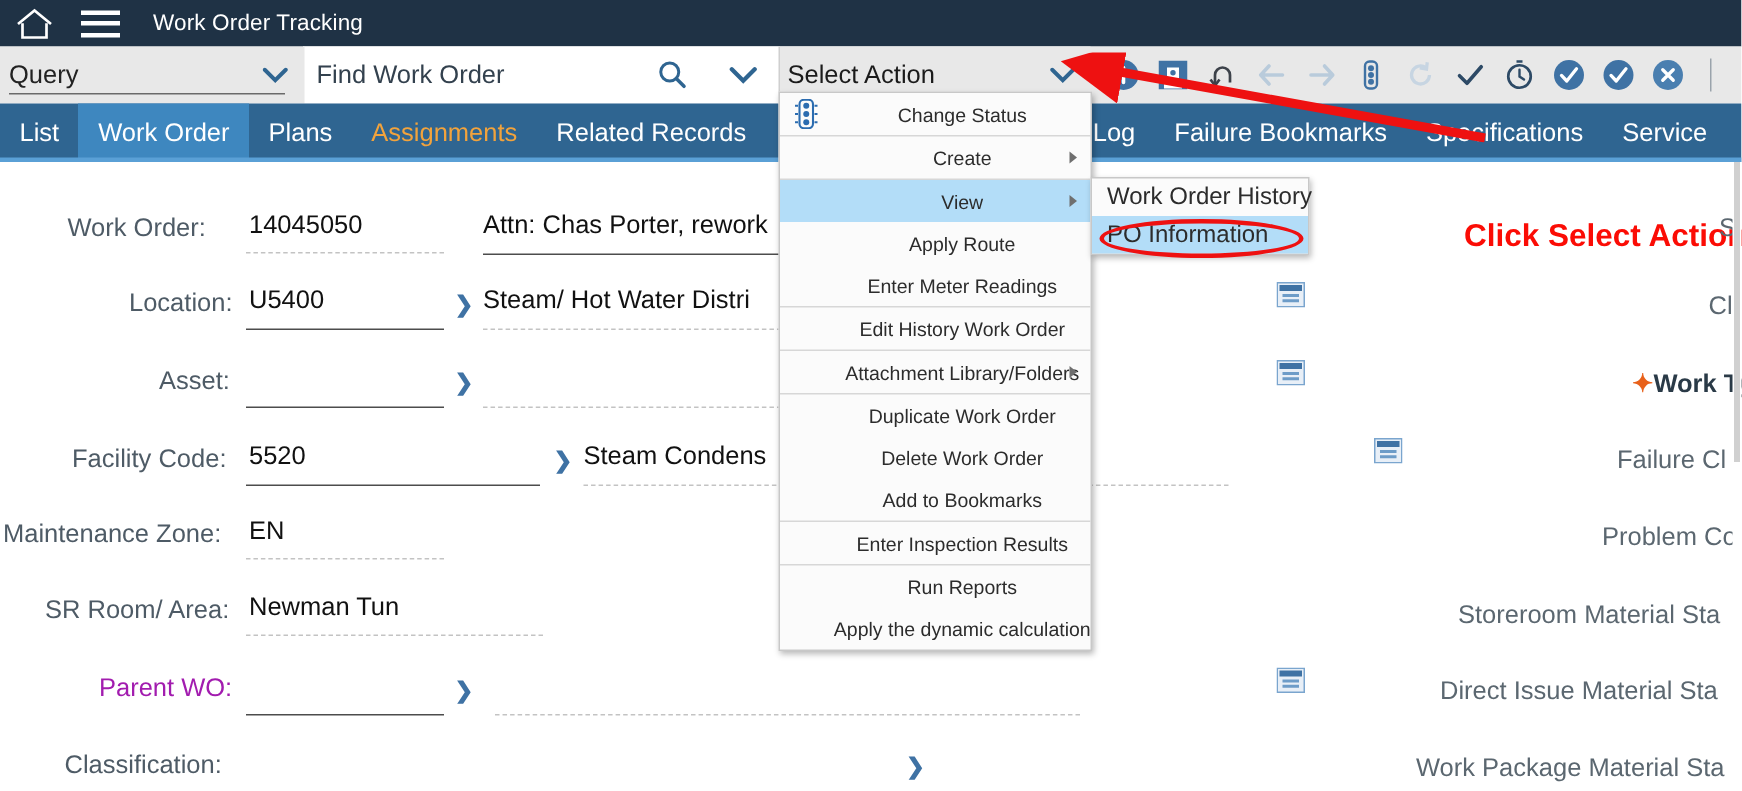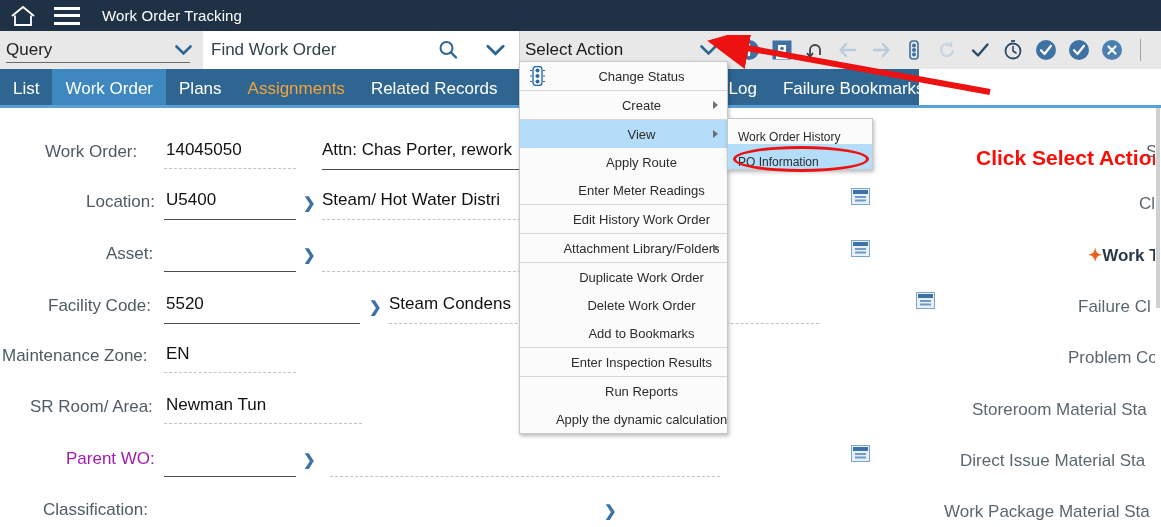--- a/index.html
+++ b/index.html
@@ -59,21 +59,21 @@
     background:#e8e8e8;
   }
   .selact .stext { font-size:17px; color:#1b1b1b; }
   .selact .sunderline { position:absolute; left:5px; right:4px; bottom:5px; height:1px; background:#7c7c7c; }
   .toolbar-icons { flex:1; display:flex; align-items:center; gap:11px; padding-left:11px; }
   .ticon { width:22px; height:22px; display:block; }
   .tb-sep { width:1px; height:22px; background:#9aa3ab; margin-left:6px; }
 
   
   .tabstrip {
-    position:absolute; left:0; top:69px; width:919px; height:39px;
+    position:absolute; left:0; top:69px; width:1161px; height:39px;
     background:#2f6591;
     display:flex; align-items:stretch;
     font-size:17px;
   }
   .tab { display:flex; align-items:center; padding:0 13px; color:#ffffff; white-space:nowrap; }
   .tab.active { background:#3e87bf; color:#ffffff; font-weight:400; }
   .tab.link { color:#f2a33c; }
   .tab-underline {
     position:absolute; left:0; top:105px; width:1161px; height:3px; background:#5aa0d6;
   }
@@ -124,22 +124,22 @@
   }
   .traffic { position:absolute; left:9px; top:4px; width:17px; height:20px; }
 
   
   .submenu {
     position:absolute; left:727px; top:118px; width:146px;
     background:#fbfbfb; border:1px solid #c8c8c8;
     box-shadow: 1px 2px 4px rgba(0,0,0,.28);
     z-index: 60;
   }
-  .sitem { height:25px; display:flex; align-items:flex-end; padding-left:10px;
-           font-size:12px; color:#2c2c2c; white-space:nowrap; }
+  .sitem { height:25px; display:flex; align-items:center; padding-left:10px;
+           font-size:16px; color:#2c2c2c; white-space:nowrap; }
   .sitem.sel { background:#b3ddf8; }
 
   .ellipse {
     position:absolute; left:733px; top:146px; width:136px; height:26px;
     border:3px solid #ee1111; border-radius:50%; z-index:70; pointer-events:none;
   }
   .arrow-anno { position:absolute; left:695px; top:35px; z-index:80; pointer-events:none; }
   .scrollbar-v {
     position:absolute; right:0; top:108px; width:6px; height:419px; background:#ffffff;
   }

